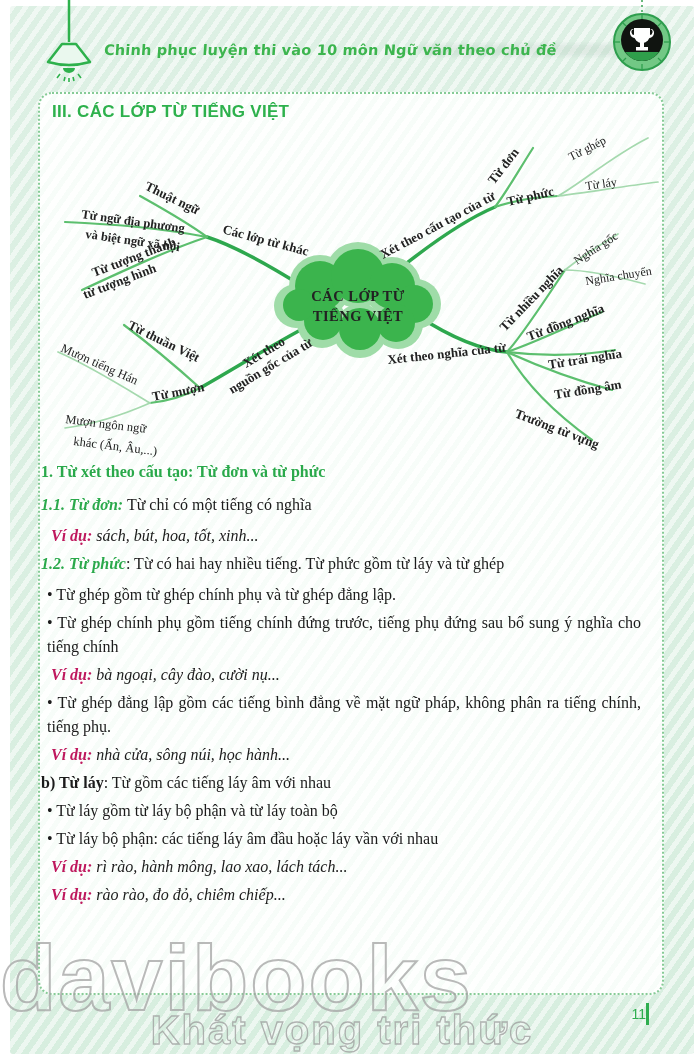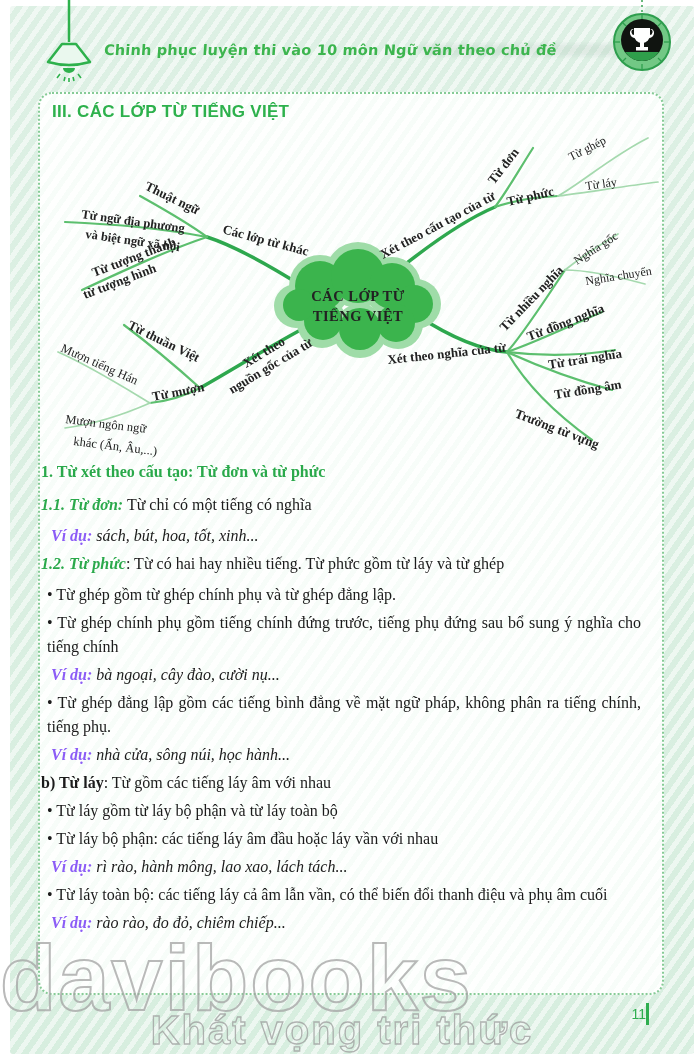--- a/index.html
+++ b/index.html
@@ -53,21 +53,21 @@
   
   .content{
     position:absolute;left:41px;top:460px;width:600px;
     font-size:16px;line-height:24px;color:#1b1b1b;
   }
   .content p{margin:0 0 4px 0;}
   .ph{font-weight:bold;color:#2aa94b;margin-bottom:9px !important;}
   .pn .lead{font-weight:bold;font-style:italic;color:#2aa94b;}
   .pn{margin-bottom:7px !important;}
   .pvd{font-style:italic;padding-left:10px;}
-  .pvd .lead{font-weight:bold;color:#8b5cf6;}
+  .pvd .lead{font-weight:bold;color:#be185d;}
   .pa .lead{font-weight:bold;}
   .pb{padding-left:6px;}
   .just{text-align:justify;}
   
   .wm1{
     position:absolute;left:0;top:926px;width:639px;text-align:left;
     font-family:"Liberation Sans",sans-serif;font-weight:bold;font-size:92px;
     color:transparent;-webkit-text-stroke:2px #a3a3a3;opacity:0.75;
     letter-spacing:2px;pointer-events:none;
   }
@@ -235,19 +235,18 @@
   <p class="pb"><span class="lead">•</span><span> Từ ghép gồm từ ghép chính phụ và từ ghép đẳng lập.</span></p>
   <p class="pb just"><span class="lead">•</span><span> Từ ghép chính phụ gồm tiếng chính đứng trước, tiếng phụ đứng sau bổ sung ý nghĩa cho tiếng chính</span></p>
   <p class="pvd"><span class="lead">Ví dụ:</span><span> bà ngoại, cây đào, cười nụ...</span></p>
   <p class="pb just"><span class="lead">•</span><span> Từ ghép đẳng lập gồm các tiếng bình đẳng về mặt ngữ pháp, không phân ra tiếng chính, tiếng phụ.</span></p>
   <p class="pvd"><span class="lead">Ví dụ:</span><span> nhà cửa, sông núi, học hành...</span></p>
 
   <p class="pa"><span class="lead">b) Từ láy</span><span>: Từ gồm các tiếng láy âm với nhau</span></p>
   <p class="pb"><span class="lead">•</span><span> Từ láy gồm từ láy bộ phận và từ láy toàn bộ</span></p>
   <p class="pb"><span class="lead">•</span><span> Từ láy bộ phận: các tiếng láy âm đầu hoặc láy vần với nhau</span></p>
   <p class="pvd"><span class="lead">Ví dụ:</span><span> rì rào, hành mông, lao xao, lách tách...</span></p>
-  <p class="pb"><span class="lead">•</span><span> Từ láy toàn bộ: các tiếng láy cả âm lẫn vần, có thể biến đổi thanh điệu và phụ âm cuối</span></p>
   <p class="pvd"><span class="lead">Ví dụ:</span><span> rào rào, đo đỏ, chiêm chiếp...</span></p>
 </div>
 
 <div class="wm1">davibooks</div>
 <div class="wm2">Khát vọng tri thức</div>
 <div class="pageno">11</div>
 
 </body></html>

